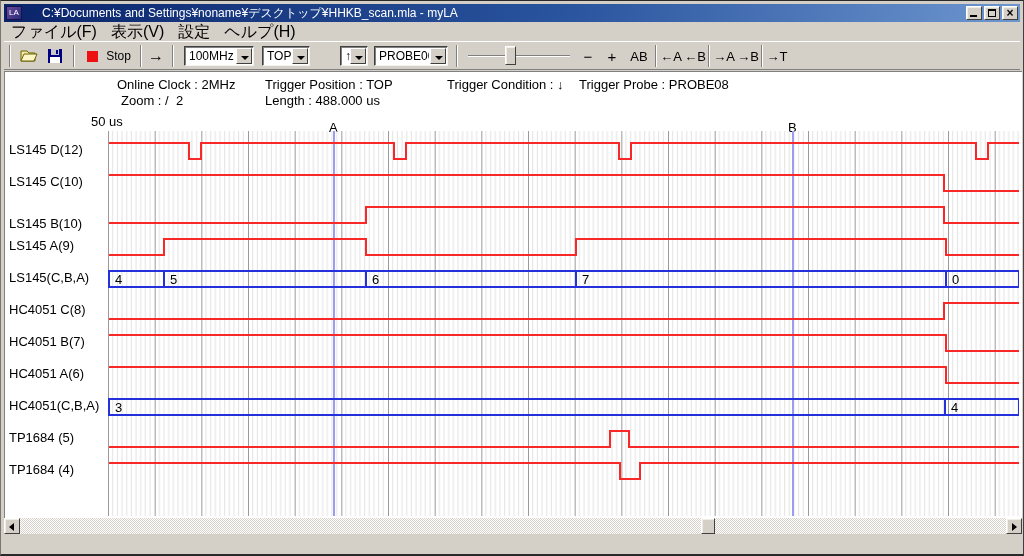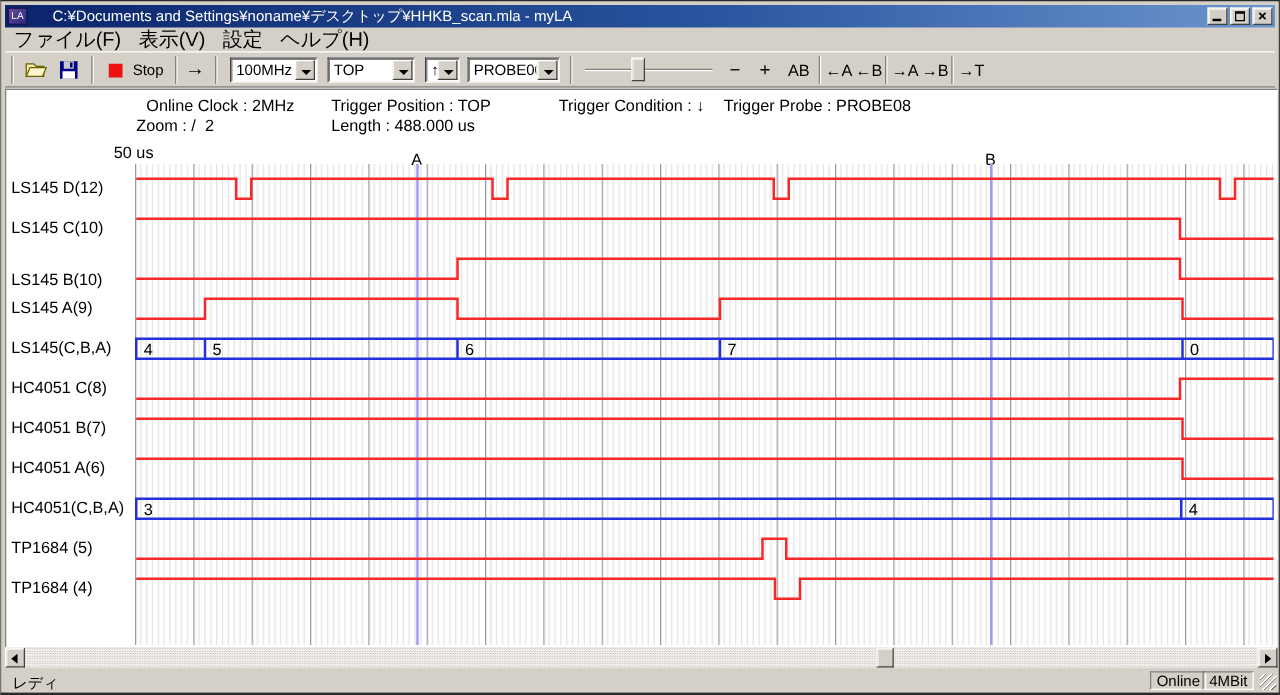--- a/index.html
+++ b/index.html
@@ -125,21 +125,21 @@
     <div class="tsep" style="left:136px"></div>
     <div class="tbtn" style="left:140px;width:24px;font-size:16px"><span>→</span></div>
     <div class="tsep" style="left:168px"></div>
 
     <div class="combo" style="left:180px;width:70px">
       <span class="cval">100MHz</span>
       <span class="cbtn">
           <span class="carr"></span>
         </span>
     </div>
-    <div class="combo" style="left:258px;width:70px">
+    <div class="combo" style="left:258px;width:48px">
       <span class="cval">TOP</span>
       <span class="cbtn">
           <span class="carr"></span>
         </span>
     </div>
     <div class="combo" style="left:336px;width:28px">
       <span class="cval" style="right:16px">↑</span>
       <span class="cbtn">
           <span class="carr"></span>
         </span>
@@ -166,21 +166,21 @@
     <div class="tsep" style="left:757px"></div>
     <div class="tbtn" style="left:761px;width:24px"><span>→T</span></div>
   </div>
 
   <div class="client"></div>
 
   <span class="infospan" style="left:116px;top:76px">Online Clock : 2MHz</span>
   <span class="infospan" style="left:264px;top:76px">Trigger Position : TOP</span>
   <span class="infospan" style="left:446px;top:76px">Trigger Condition : ↓</span>
   <span class="infospan" style="left:578px;top:76px">Trigger Probe : PROBE08</span>
-  <span class="infospan" style="left:108px;top:92px">Zoom : /  2</span>
+  <span class="infospan" style="left:120px;top:92px">Zoom : /  2</span>
   <span class="infospan" style="left:264px;top:92px">Length : 488.000 us</span>
 
   <span class="timescale" style="left:90px;top:113px">50 us</span>
   <div id="cursor-labels">
       <div class="cursor-label" style="left: 328px; top: 119px;">A</div>
       <div class="cursor-label" style="left: 787px; top: 119px;">B</div>
     </div>
 
   <div id="signal-labels">
       <div class="sig-label" style="top: 141px;">LS145 D(12)</div>
@@ -242,19 +242,13 @@
   <div class="hscroll">
     <div class="sbtn" style="left:0">
         <span class="left"></span>
       </div>
     <div class="sthumb" style="left:697px"></div>
     <div class="sbtn" style="right:0">
         <span class="right"></span>
       </div>
   </div>
 
-  <div class="statusbar">
-    <span class="statustext">レディ</span>
-    <span class="statusbox" style="right:57px">Online</span>
-    <span class="statusbox" style="right:19px">4MBit</span>
-    <span class="grip"></span>
-  </div>
 </div>
 
 </body></html>

